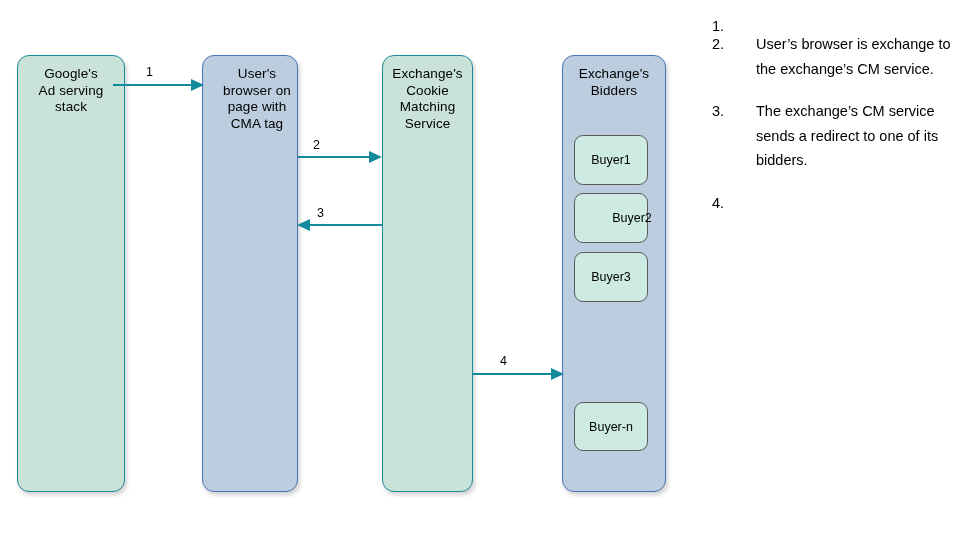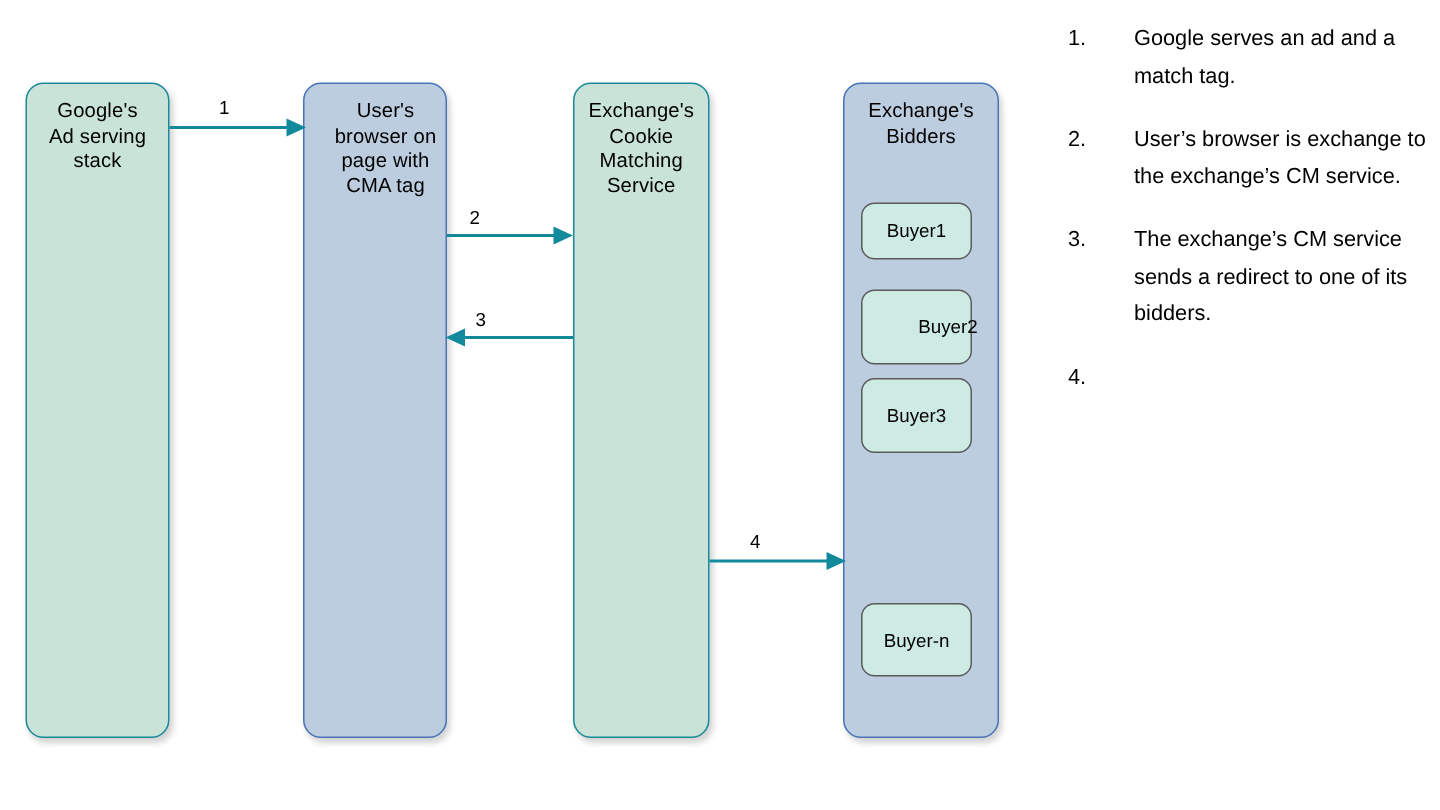--- a/index.html
+++ b/index.html
@@ -105,21 +105,21 @@
     top: 0;
     font-size: 14.5px;
     line-height: 24.5px;
   }
 </style>
 </head>
 <body>
 
 <div id="canvas">
 
-  <div class="lane green" style="left:17px; top:55px; width:96px; height:437px;">
+  <div class="lane green" style="left:17px; top:55px; width:108px; height:437px;">
     <div class="lane-label" style="white-space:pre-line;">Google's
 Ad serving
 stack</div>
   </div>
 
   <div class="lane blue" style="left:202px; top:55px; width:96px; height:437px;">
     <div class="lane-label" style="white-space:pre-line;padding-left:14px;">User's
 browser on
 page with
 CMA tag</div>
@@ -130,21 +130,21 @@
 Cookie
 Matching
 Service</div>
   </div>
 
   <div class="lane blue" style="left:562px; top:55px; width:104px; height:437px;">
     <div class="lane-label" style="white-space:pre-line;">Exchange's
 Bidders</div>
   </div>
 
-  <div class="buyer" style="left:574px; top:135px; width:74px; height:38px;">
+  <div class="buyer" style="left:574px; top:135px; width:74px; height:50px;">
     <span>Buyer1</span>
   </div>
   <div class="buyer" style="left:574px; top:193px; width:74px; height:50px;padding-left:42px;">
     <span>Buyer2</span>
   </div>
   <div class="buyer" style="left:574px; top:252px; width:74px; height:50px;">
     <span>Buyer3</span>
   </div>
   <div class="buyer" style="left:574px; top:385px; width:74px; height:49px;margin-top:17px;">
     <span>Buyer-n</span>
@@ -163,21 +163,20 @@
   <div class="arrow-label" style="left:317px; top:206px;">3</div>
 
   <div class="arrow-line" style="left:473px; top:373px; width:80px;"></div>
   <div class="arrow-head right" style="left:551px; top:367.5px;"></div>
   <div class="arrow-label" style="left:500px; top:354px;">4</div>
 
   <div id="steps">
 
     <div class="step">
       <span class="step-num">1.</span>
-      <span>Google serves an ad and a match tag.</span>
     </div>
 
     <div class="step">
       <span class="step-num">2.</span>
       <span>User’s browser is exchange to the exchange’s CM service.</span>
     </div>
 
     <div class="step">
       <span class="step-num">3.</span>
       <span>The exchange’s CM service sends a redirect to one of its bidders.</span>

